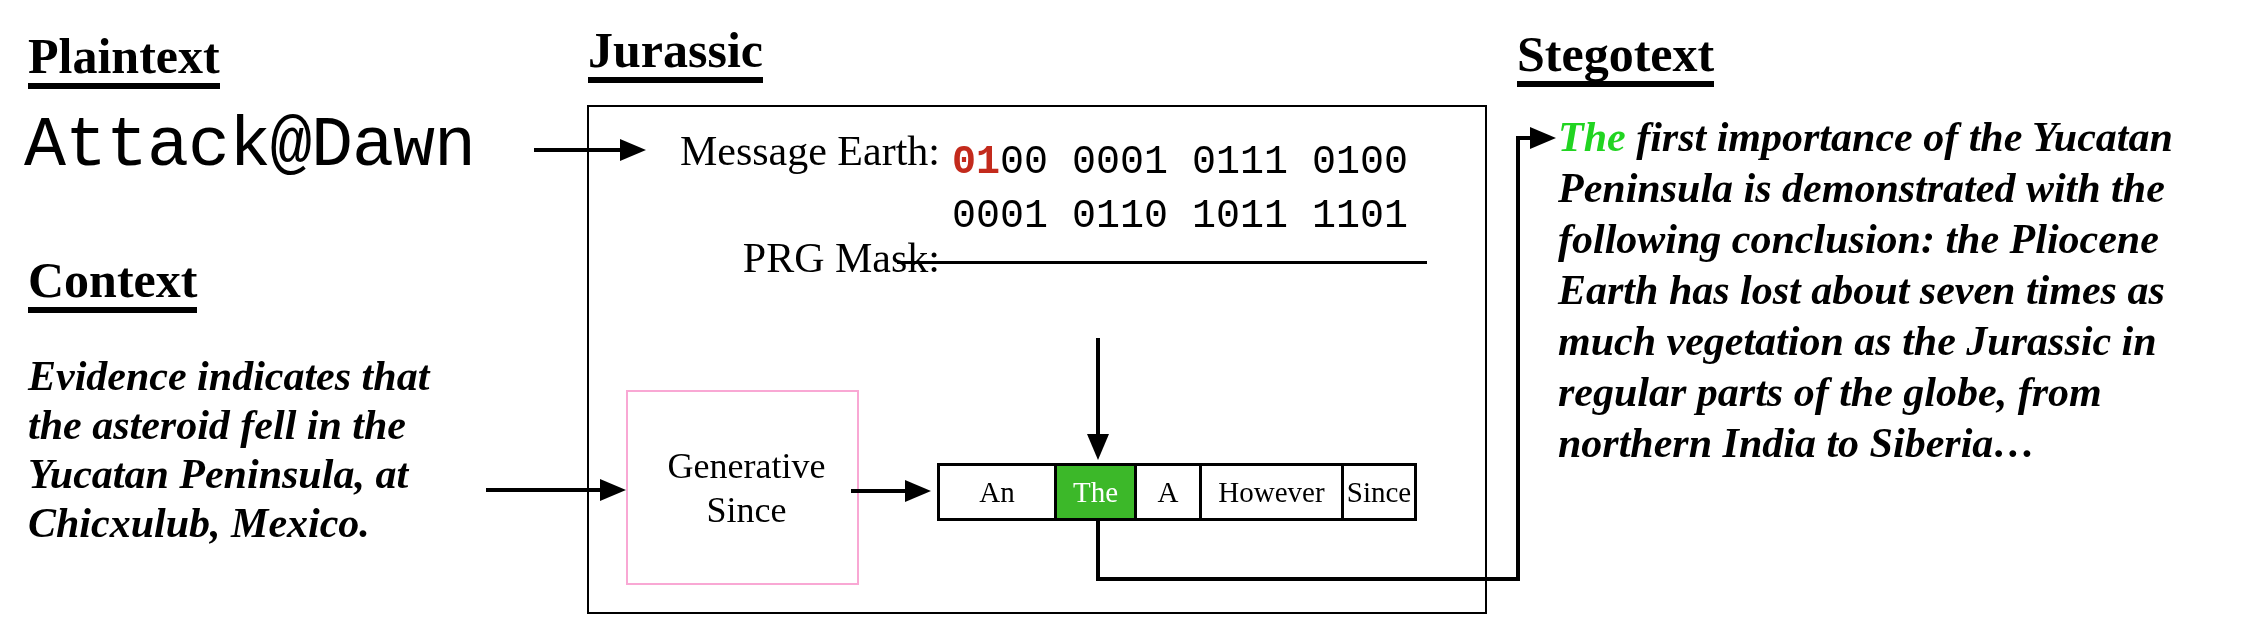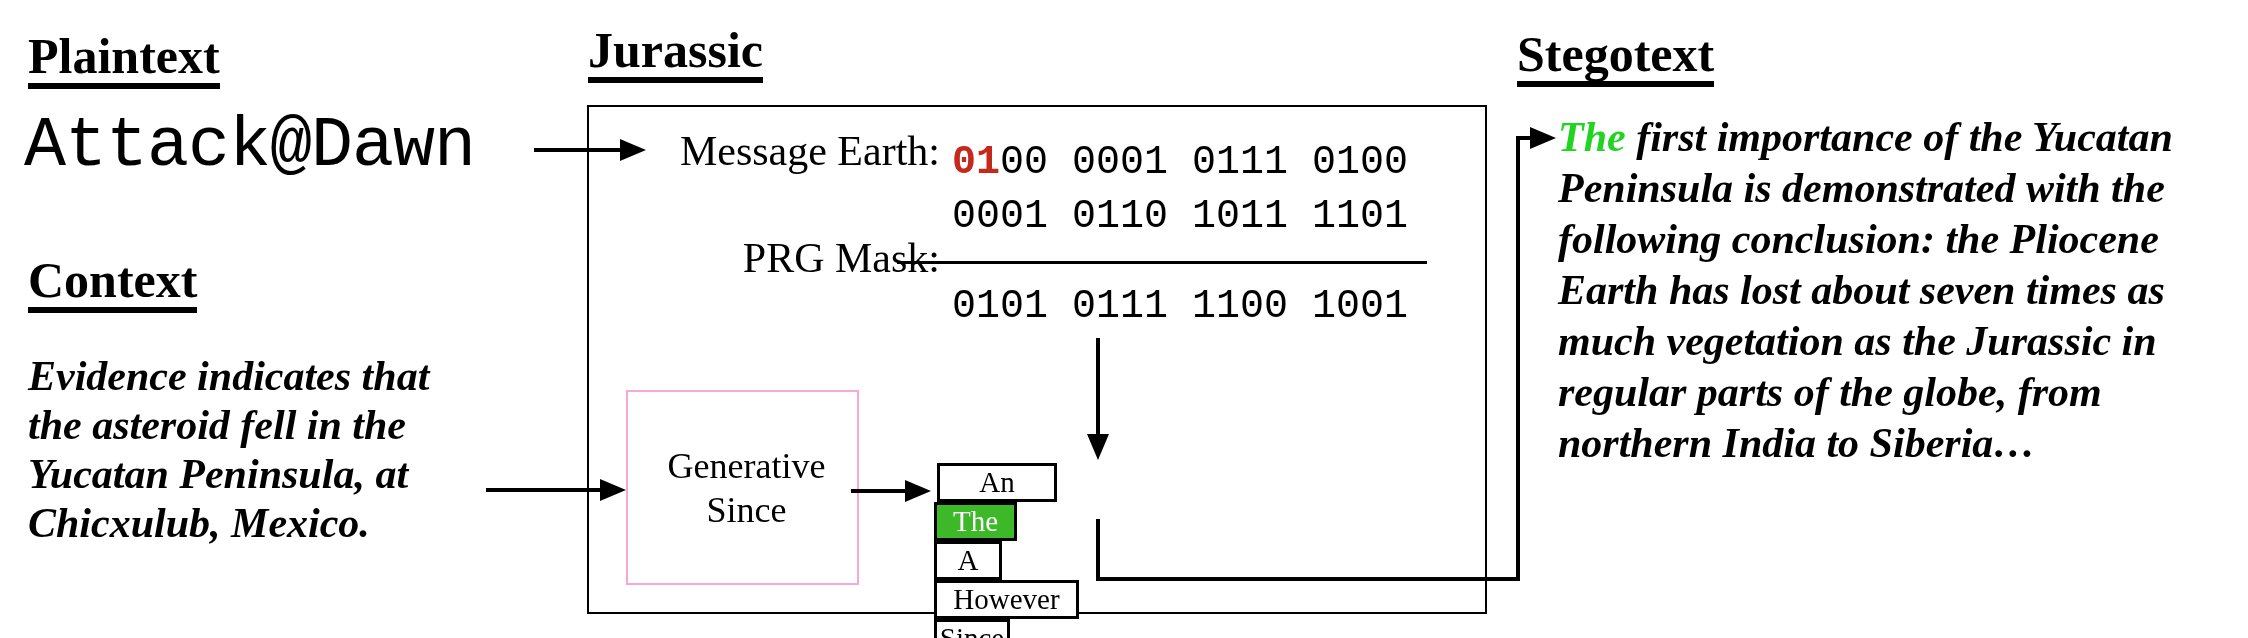--- a/index.html
+++ b/index.html
@@ -75,28 +75,27 @@
   <div class="abs encoder-box" style="left:587px;top:105px;width:896px;height:505px;"></div>
 
   <div class="abs row-label" style="left:640px;top:128px;width:300px;">Message Earth:</div>
   <div class="abs mono bits" style="left:952px;top:140px;"><span class="hl">01</span><span>00 0001 0111 0100</span></div>
 
   <div class="abs row-label" style="left:640px;top:194px;width:300px;margin-top:41px;">PRG Mask:</div>
   <div class="abs mono bits" style="left:952px;top:194px;">0001 0110 1011 1101</div>
 
   <div class="abs hline thin" style="left:897px;top:261px;width:530px;"></div>
 
-  <div class="abs mono bits" style="left:952px;top:284px;">0101 0111 1100 1001</div>
 
   <div class="abs gm-box" style="left:626px;top:390px;width:221px;height:191px;">
     <div>Generative</div>
     <div>Since</div>
   </div>
 
-  <div class="abs token-row" style="left:937px;top:463px;flex-direction:column;">
+  <div class="abs token-row" style="left:937px;top:463px;">
     <div class="token-cell" style="width:120px;">
         <span>An</span>
       </div>
     <div class="token-cell selected" style="width:83px;">
         <span>The</span>
       </div>
     <div class="token-cell" style="width:68px;">
         <span>A</span>
       </div>
     <div class="token-cell" style="width:145px;">

